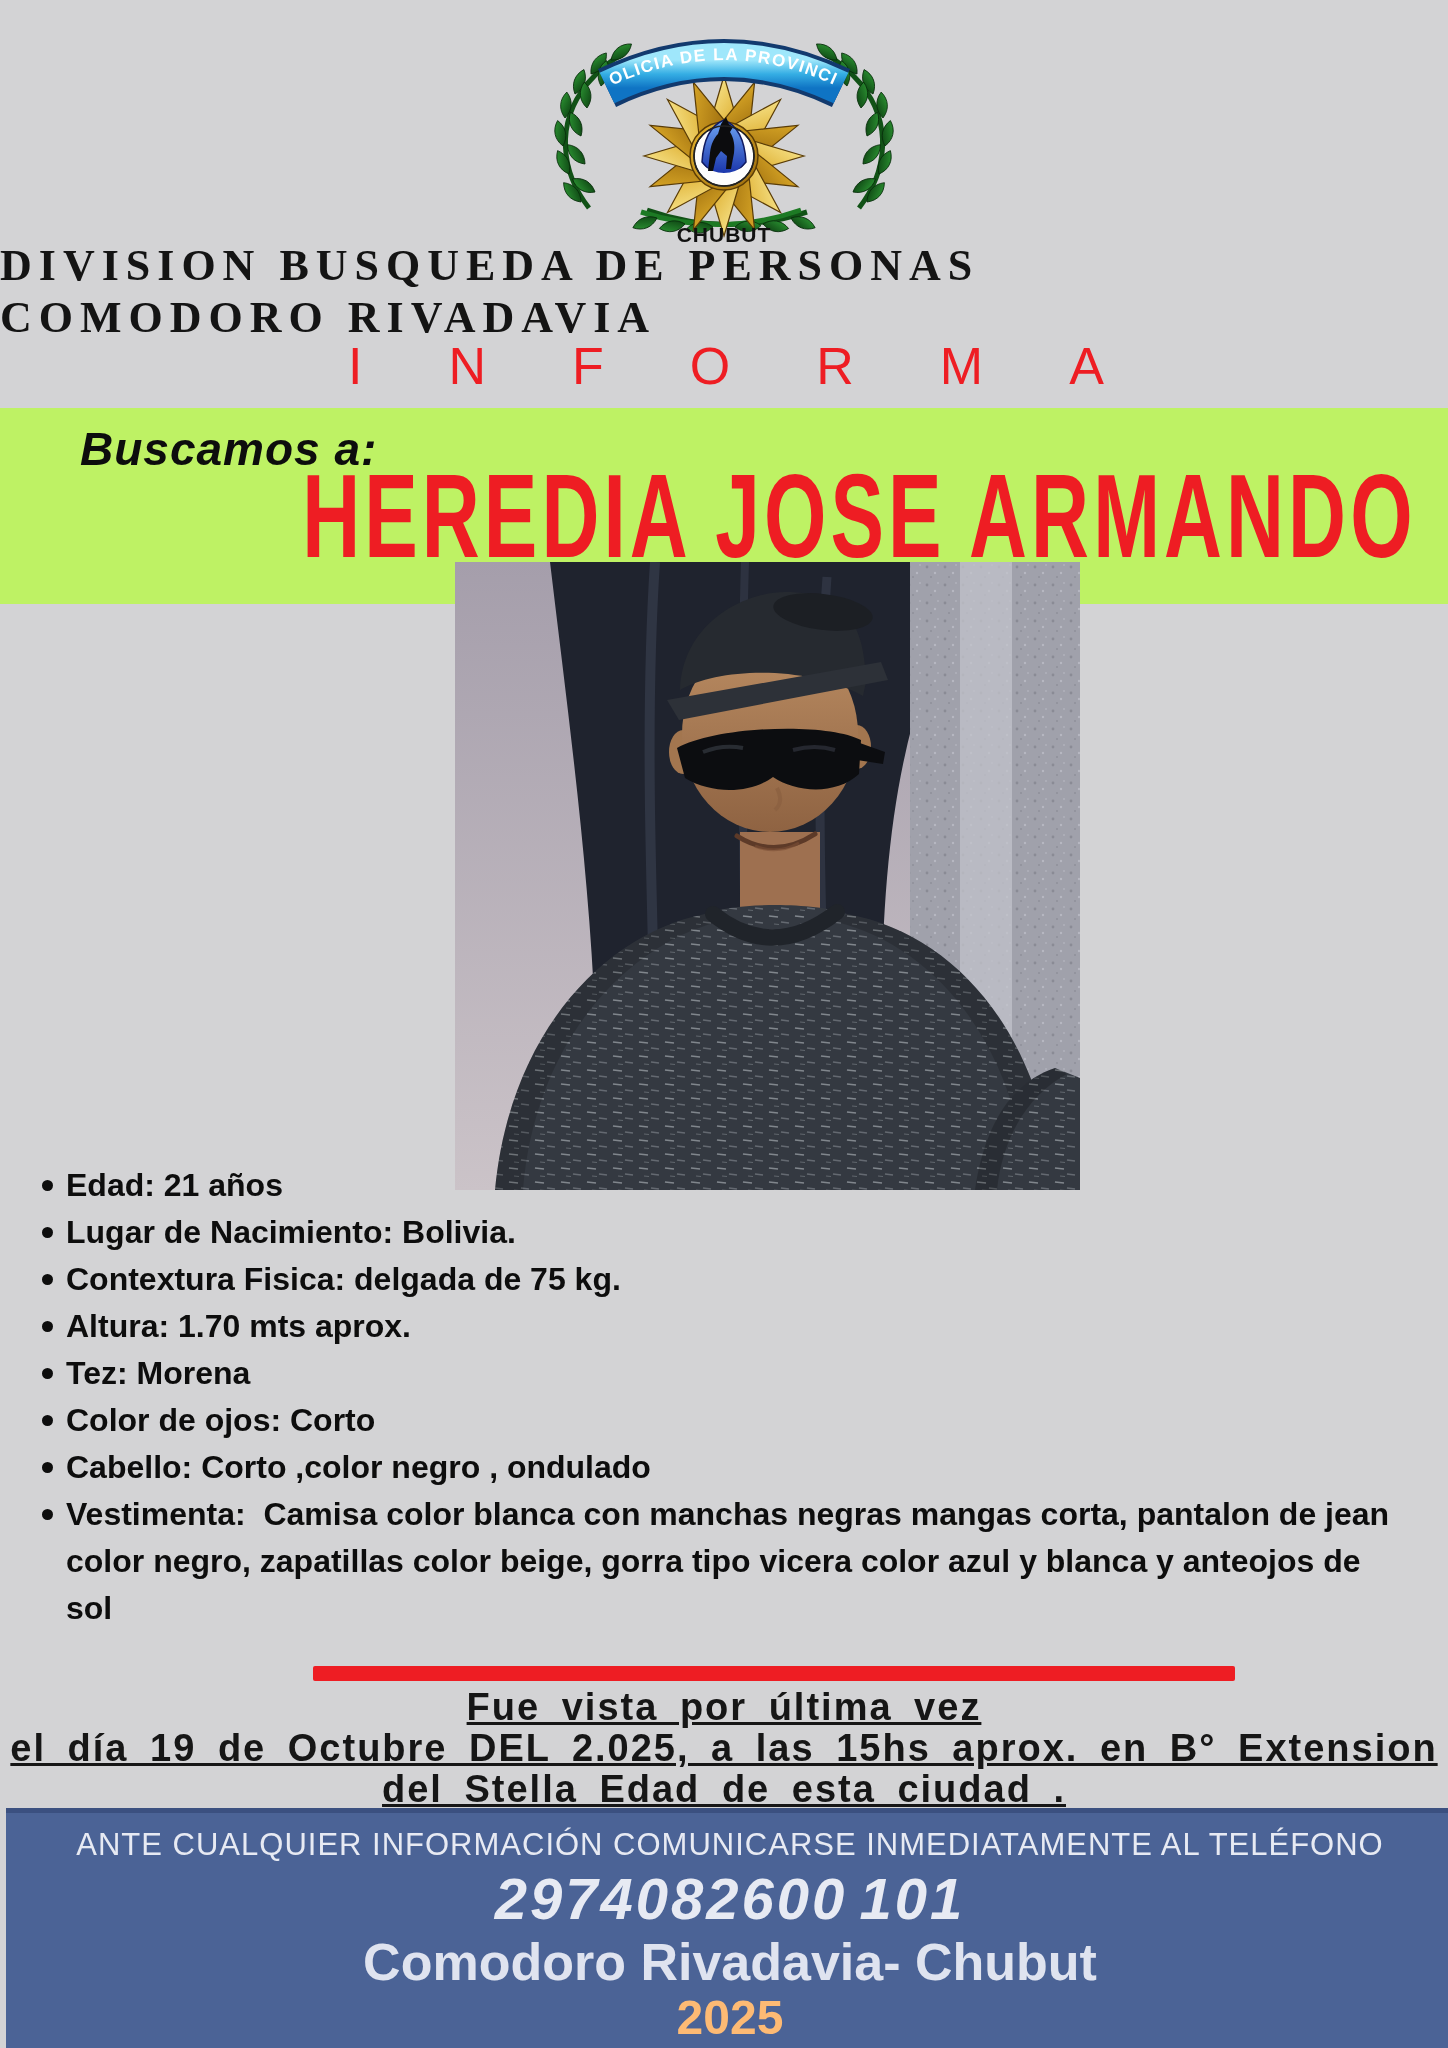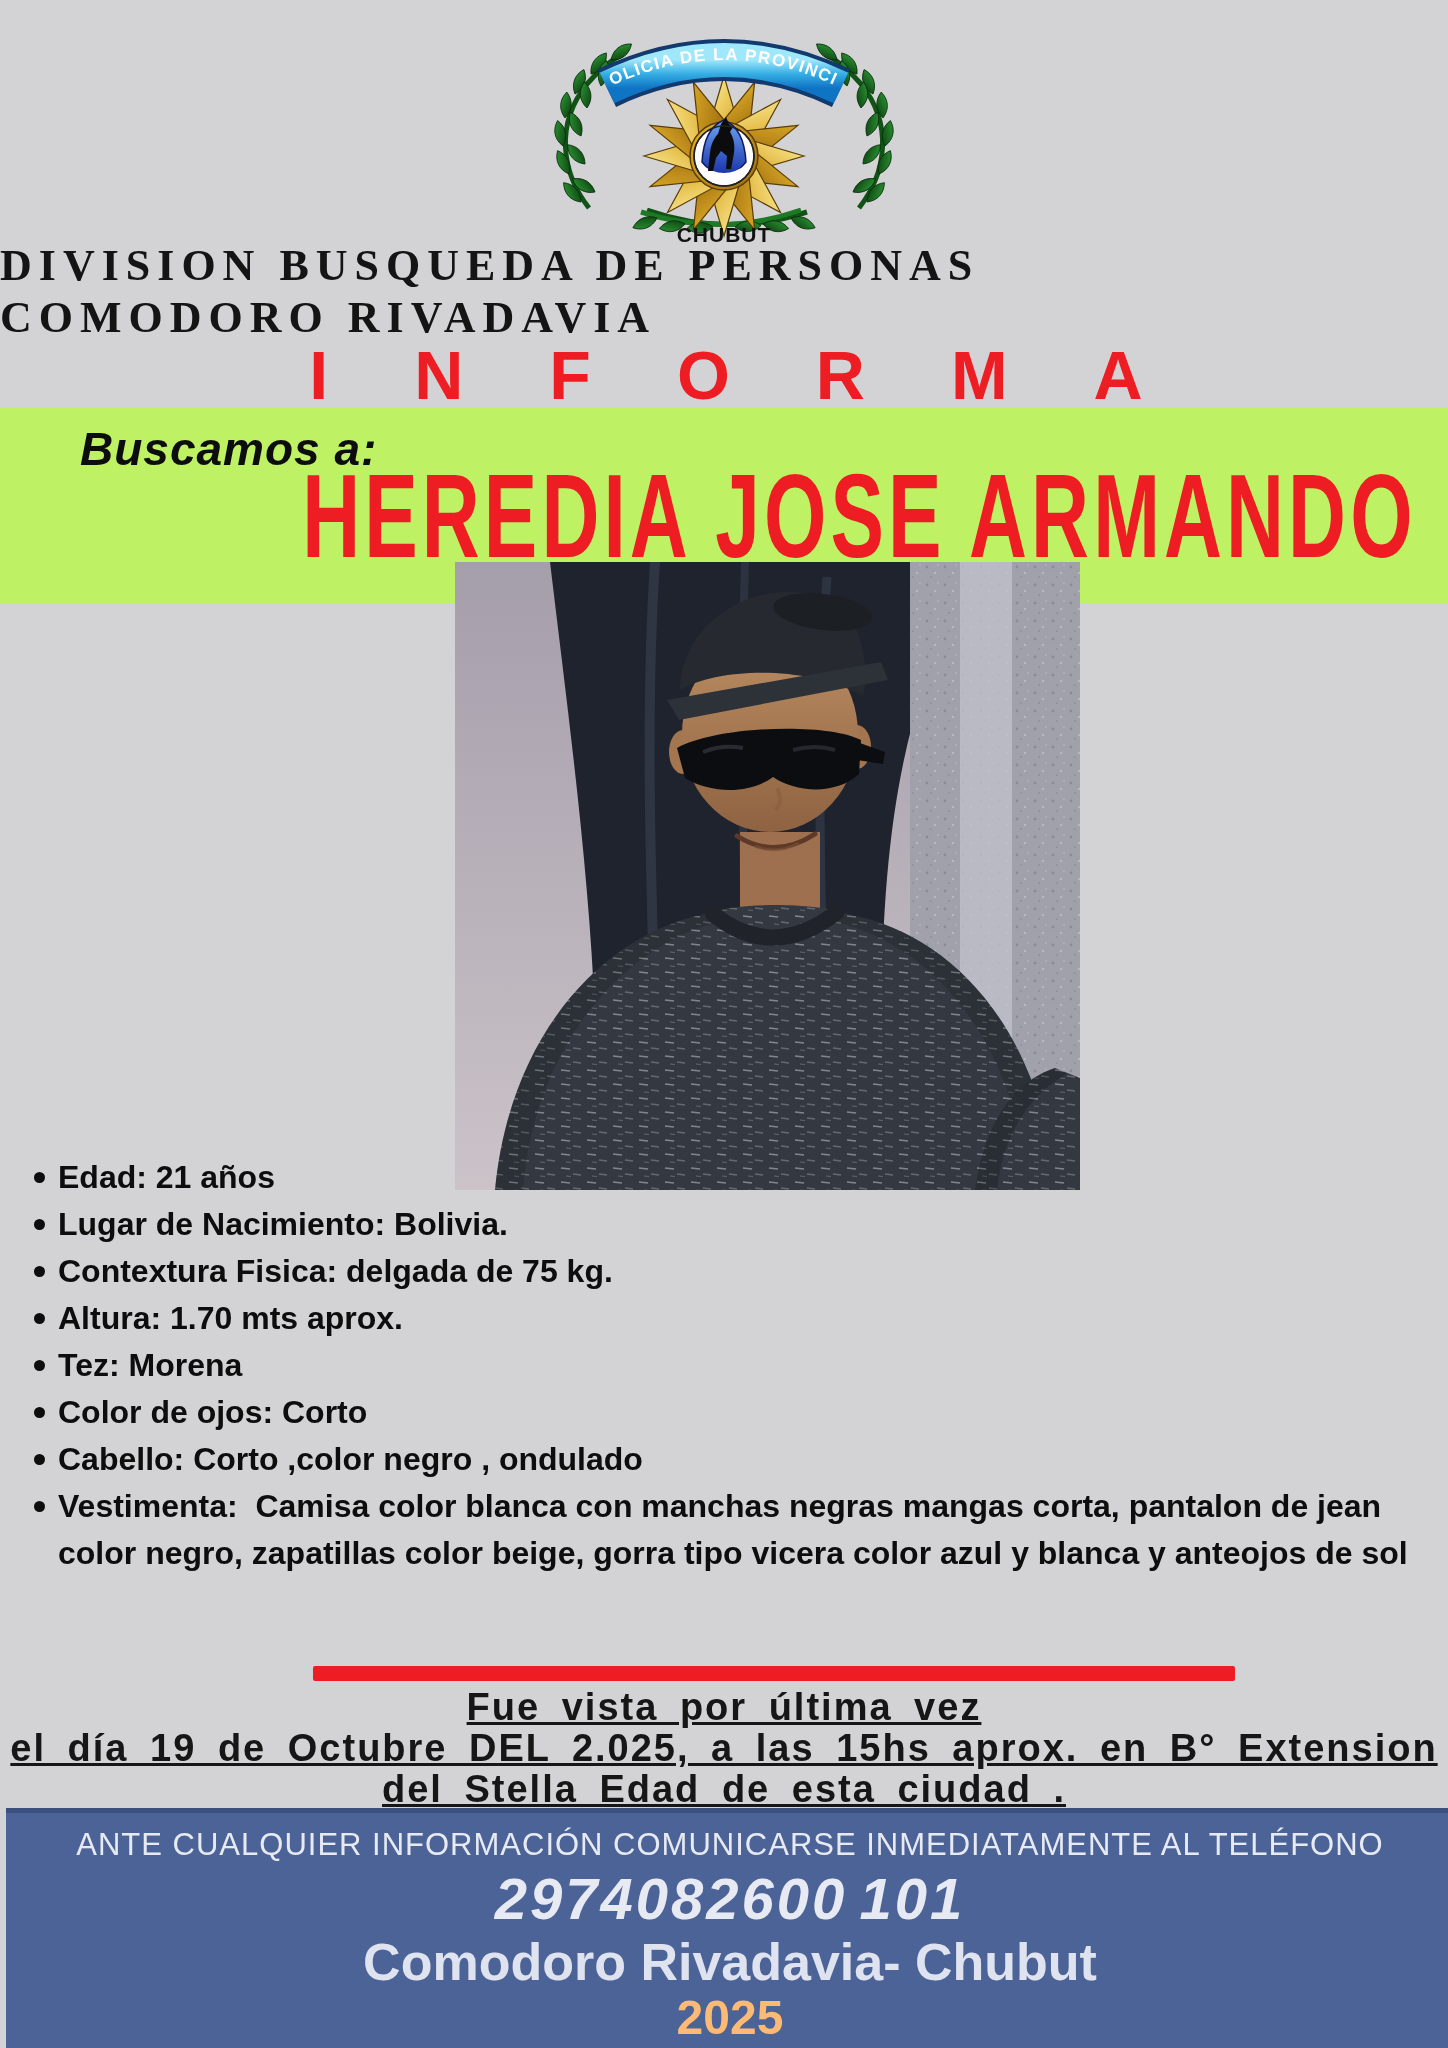--- a/index.html
+++ b/index.html
@@ -9,36 +9,36 @@
     font-family:"Liberation Sans",sans-serif;color:#111;
   }
   
   .logo{position:absolute;left:50%;top:4px;transform:translateX(-50%);}
   .hdr-line{position:absolute;left:0;width:100%;text-align:left;
     font-family:"Liberation Serif",serif;font-weight:700;font-size:44px;
     letter-spacing:7px;color:#141414;white-space:nowrap;}
   .hdr1{top:240px;}
   .hdr2{top:292px;}
   .informa{position:absolute;top:336px;left:0;width:100%;text-align:center;
-    font-size:68px;font-weight:700;letter-spacing:86px;text-indent:90px;
+    font-size:52px;font-weight:400;letter-spacing:86px;text-indent:90px;
     color:#ee1d23;white-space:nowrap;}
   
   .band{position:absolute;left:0;top:408px;width:100%;height:196px;background:#bef264;}
   .buscamos{position:absolute;left:80px;top:14px;font-size:46px;font-weight:800;
     font-style:italic;color:#0d0d0d;letter-spacing:1px;}
   .wanted-name{position:absolute;left:0;top:58px;width:100%;text-align:center;
     line-height:100px;white-space:nowrap;}
   .wanted-name span{display:inline-block;font-size:118px;font-weight:800;
     letter-spacing:6px;color:#ee1d23;transform:translateX(40px) scaleX(0.68);
     transform-origin:center;}
   
   .photo{position:absolute;left:455px;top:562px;width:625px;height:628px;}
   
   .details{position:absolute;left:30px;top:1152px;right:26px;list-style:none;
-    margin:2px;padding:0;}
+    margin:10px;padding:0;}
   .details li{position:relative;padding-left:26px;font-size:32px;font-weight:700;
     line-height:47px;color:#0d0d0d;white-space:pre-wrap;}
   .details li::before{content:"";position:absolute;left:2px;top:18px;width:11px;
     height:11px;border-radius:50%;background:#0d0d0d;}
   
   .divider{position:absolute;left:313px;top:1666px;width:922px;height:15px;
     background:#ee1d23;border-radius:2px;}
   .lastseen{position:absolute;left:0;top:1687px;width:100%;text-align:center;
     font-size:38px;font-weight:700;letter-spacing:2px;word-spacing:9px;
     color:#161616;line-height:41px;text-decoration:underline;}

